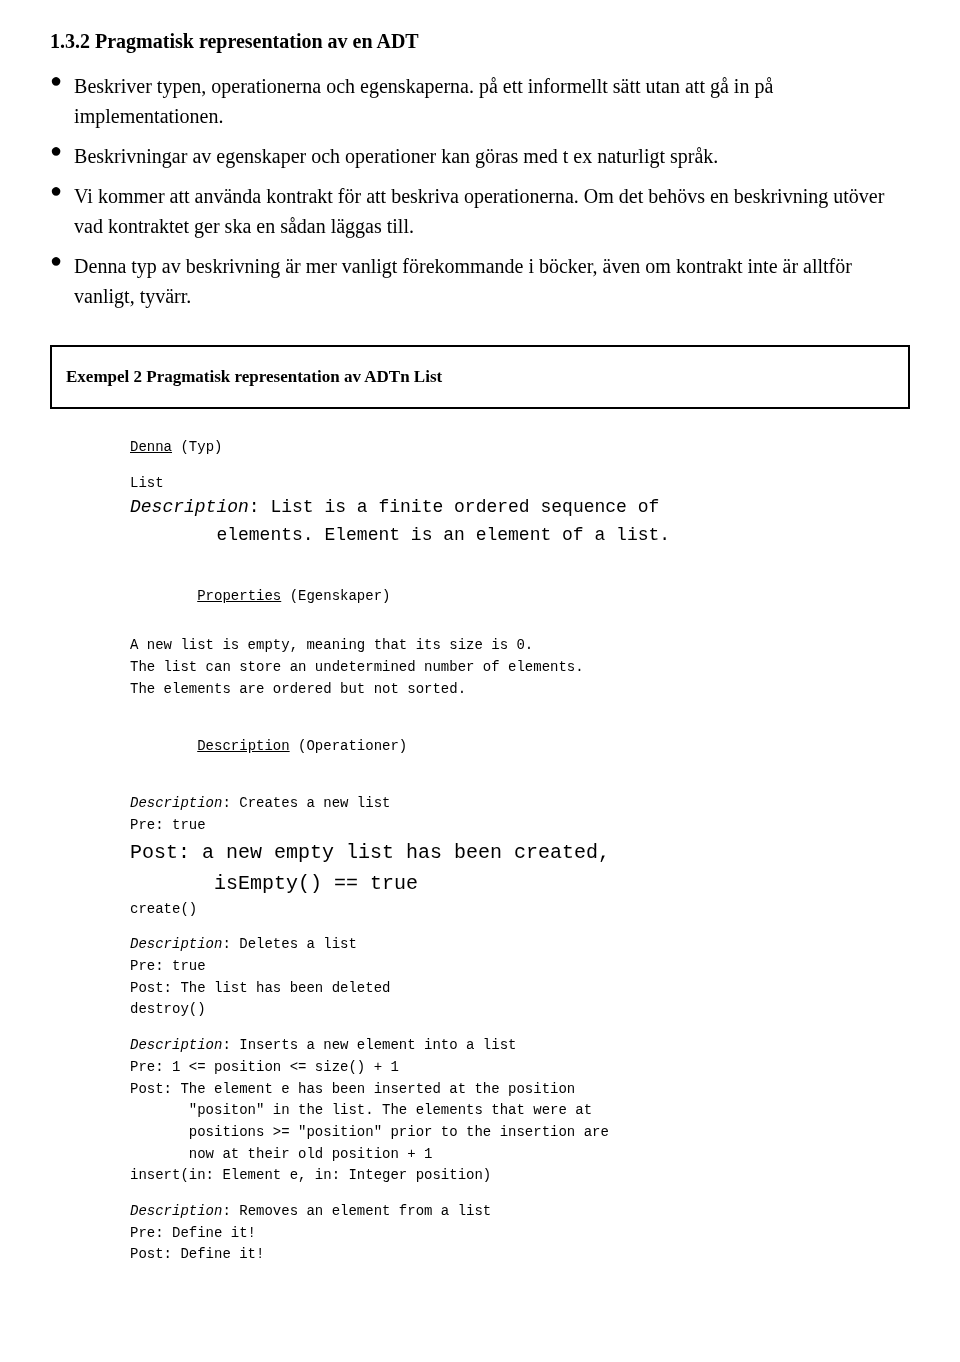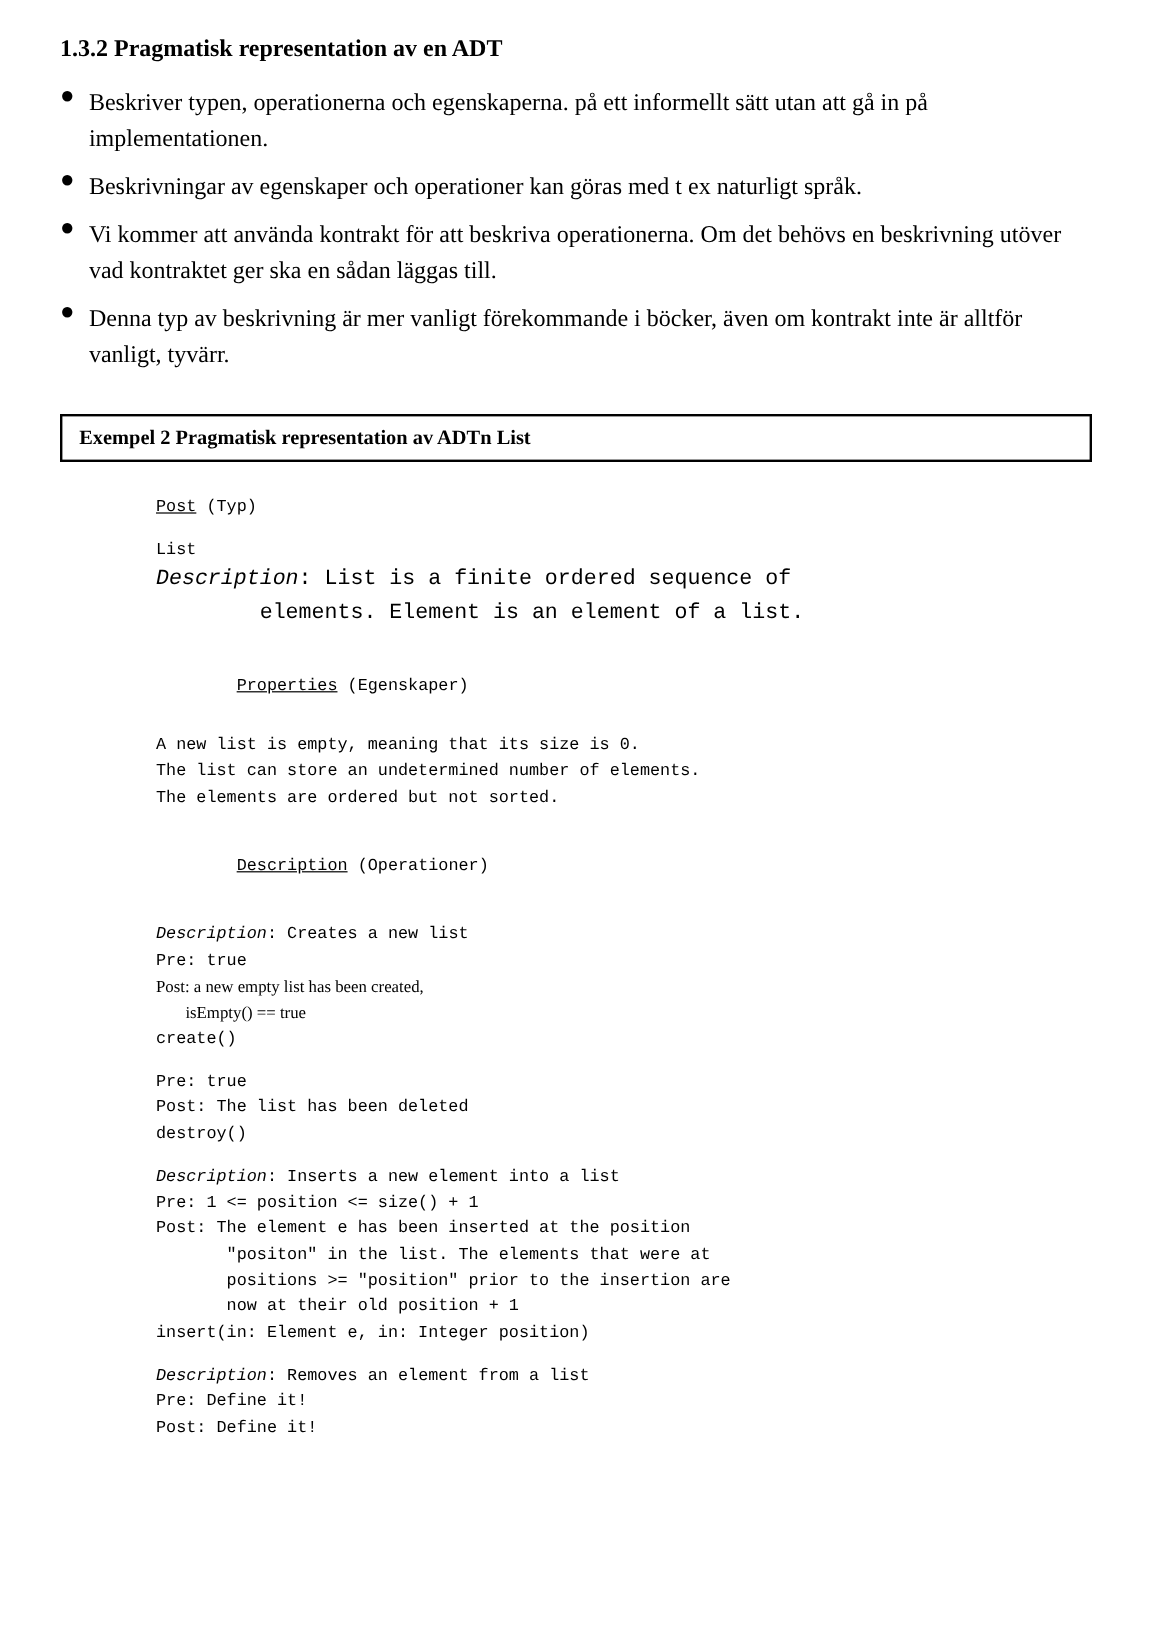--- a/index.html
+++ b/index.html
@@ -38,21 +38,21 @@
       margin-right: 12px;
       margin-top: -2px;
       flex-shrink: 0;
     }
     .bullet-text {
       font-size: 20px;
       line-height: 1.5;
     }
     .example-box {
       border: 2px solid #000;
-      padding: 8px 14px;
+      padding: 20px 14px;
       margin: 24px 0 18px 0;
       display: inline-block;
       width: 100%;
     }
     .example-box-title {
       font-size: 17px;
       font-weight: bold;
       font-family: "Times New Roman", Times, serif;
     }
     .code-section {
@@ -114,21 +114,21 @@
 
   </div>
 
   <div class="example-box">
     <span class="example-box-title">Exempel 2 Pragmatisk representation av ADTn List</span>
   </div>
 
   <div class="code-section">
 
     <div class="code-block">
-      <span class="code-line"><span class="code-label">Post</span> <span>(Typ)</span></span>
+      <span class="code-line"><span class="code-label">Denna</span> <span>(Typ)</span></span>
     </div>
 
     <div class="code-block">
       <div class="code-line">List</div>
       <div style="white-space: pre; font-family: 'Courier New', Courier, monospace; font-size: 18px;"><span class="code-italic">Description</span>: List is a finite ordered sequence of
         elements. Element is an element of a list.</div>
     </div>
 
     <div class="code-block section-gap">
       <div class="code-line">
@@ -141,26 +141,27 @@
 
     <div class="code-block section-gap">
       <div class="code-line">
         <span class="code-label">Description</span> <span>(Operationer)</span>
       </div>
     </div>
 
     <div class="code-block section-gap">
       <div class="code-line"><span class="code-italic">Description</span>: Creates a new list</div>
       <div class="code-line">Pre: true</div>
-      <div style="white-space:pre; font-family:Liberation Serif, serif; font-size:14px;">Post: a new empty list has been created,
+      <div style="white-space:pre; font-family:Liberation Mono, monospace; font-size:20px;">Post: a new empty list has been created,
        isEmpty() == true</div>
       <div class="code-line">create()</div>
     </div>
 
     <div class="code-block section-gap">
+      <div class="code-line"><span class="code-italic">Description</span>: Deletes a list</div>
       <div class="code-line">Pre: true</div>
       <div class="code-line">Post: The list has been deleted</div>
       <div class="code-line">destroy()</div>
     </div>
 
     <div class="code-block section-gap">
       <div class="code-line"><span class="code-italic">Description</span>: Inserts a new element into a list</div>
       <div class="code-line">Pre: 1 &lt;= position &lt;= size() + 1</div>
       <div style="white-space:pre; font-family:'Courier New',Courier,monospace; font-size:14px;">Post: The element e has been inserted at the position
        "positon" in the list. The elements that were at

